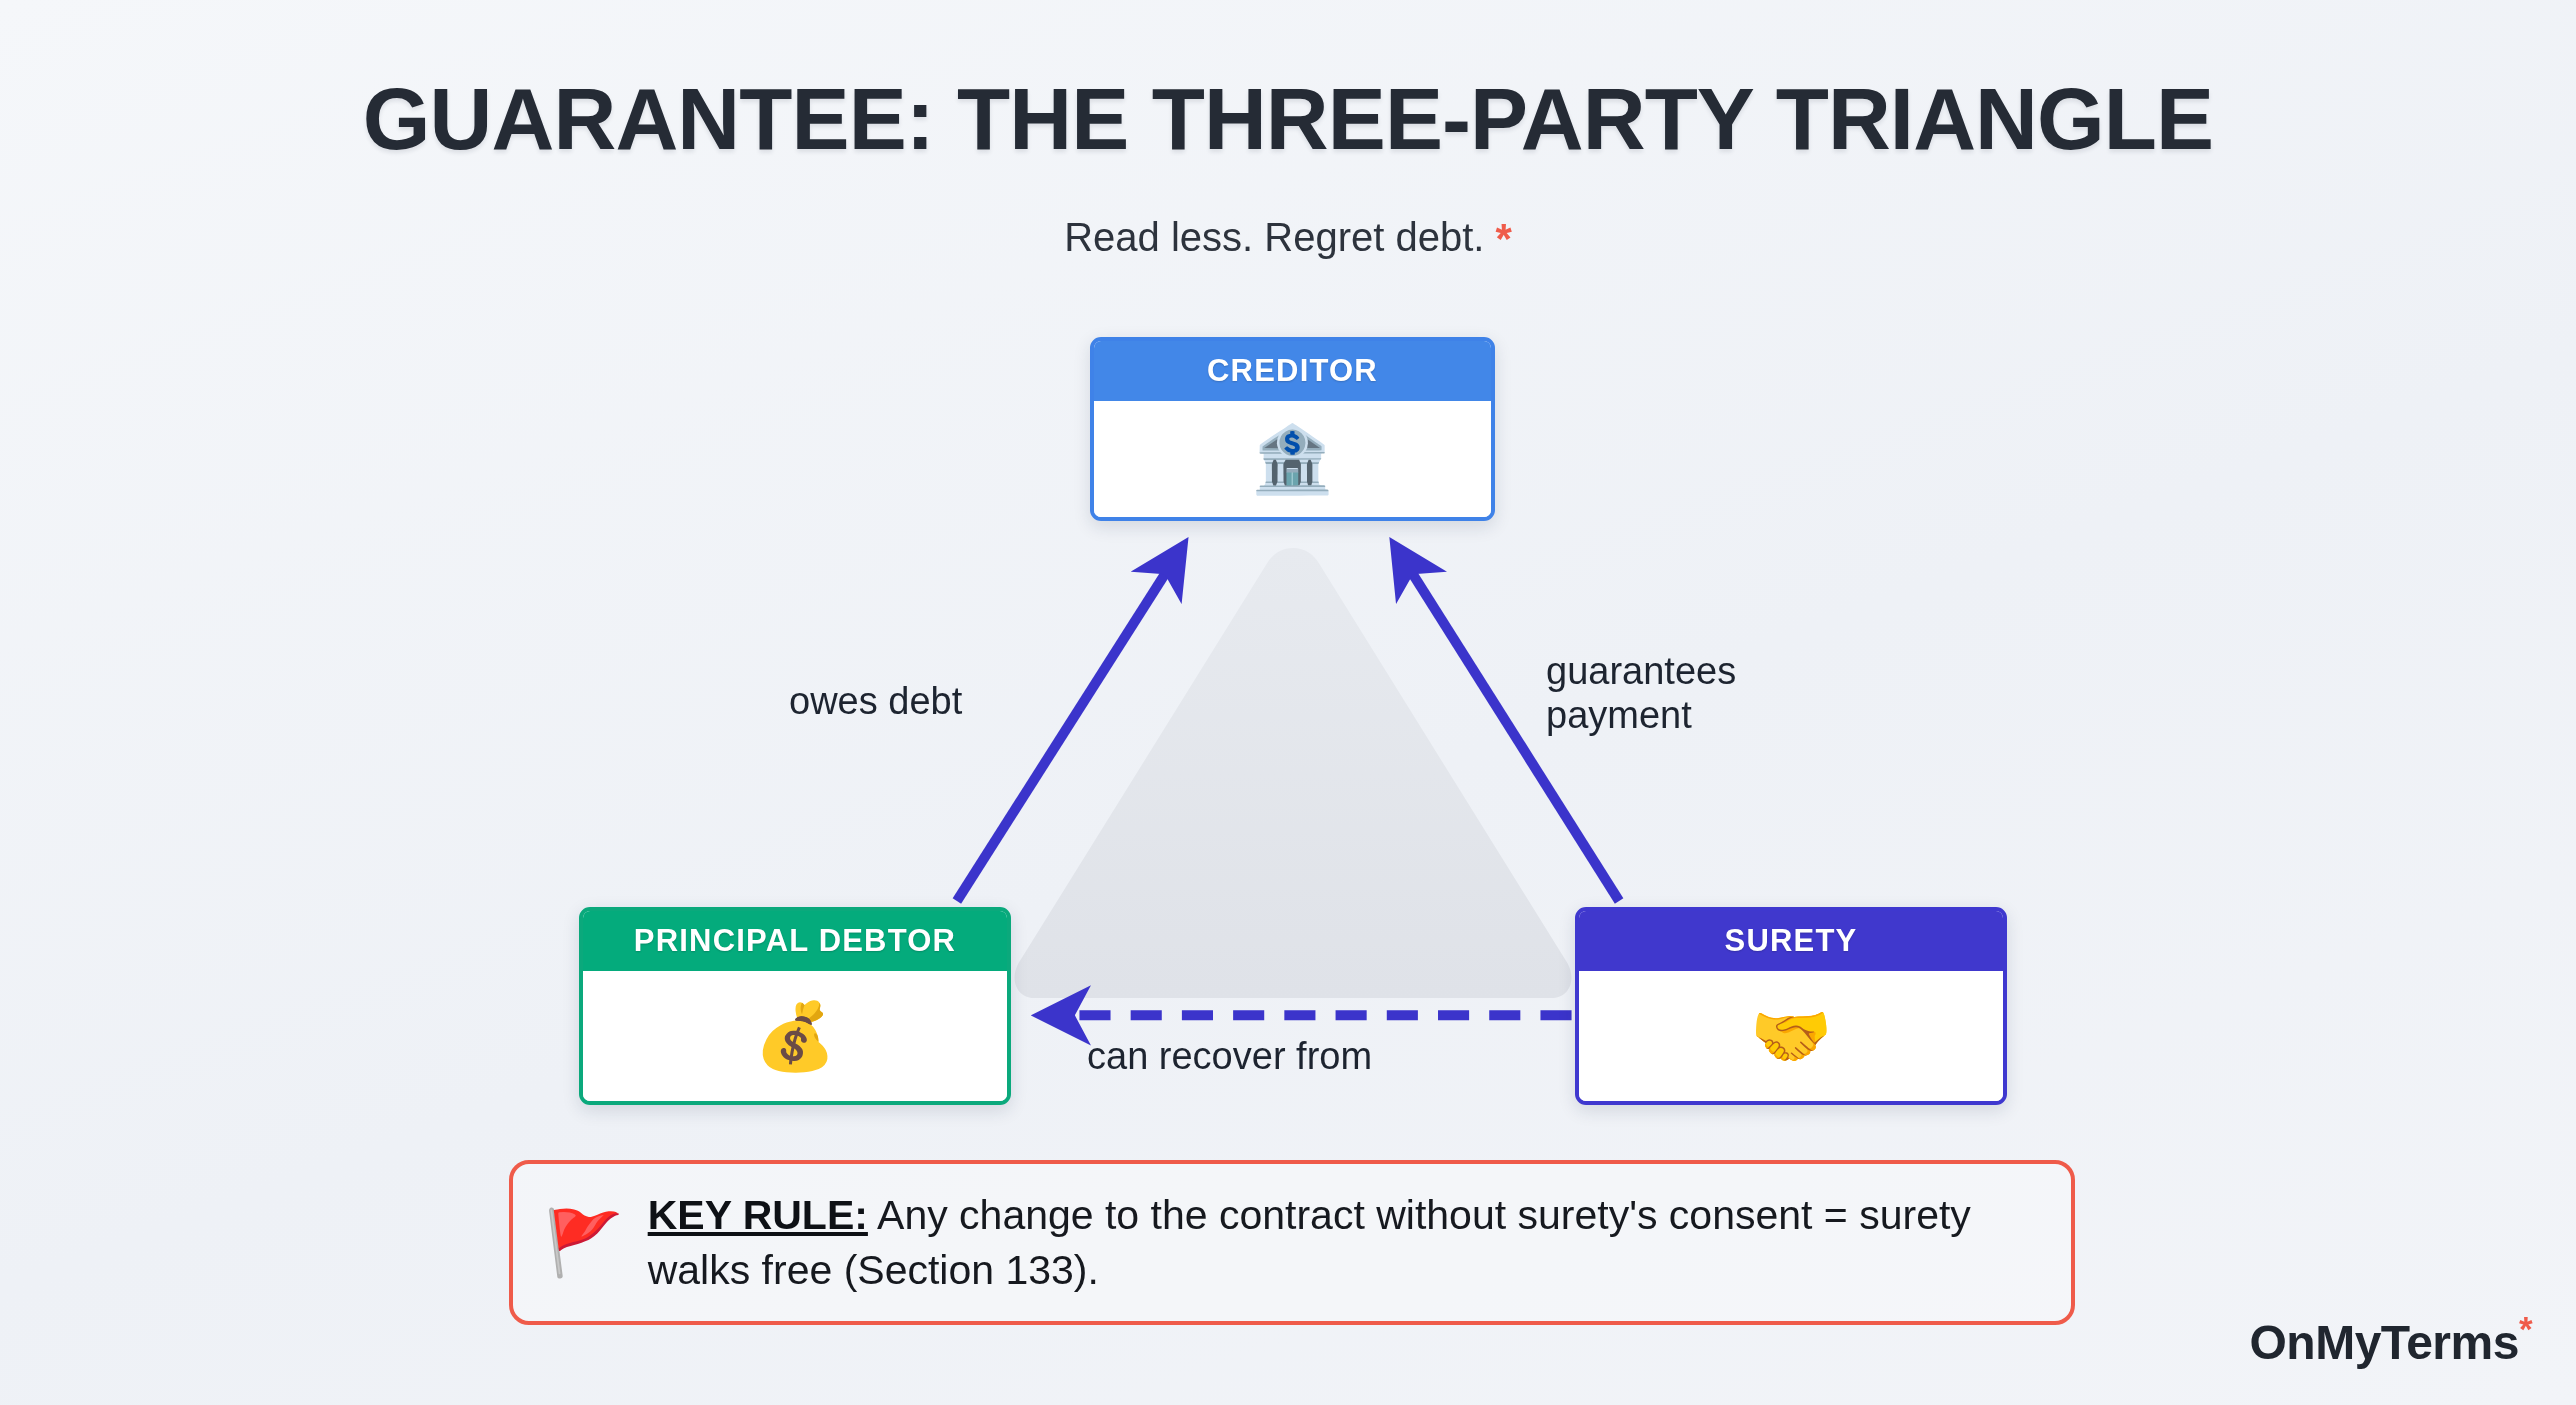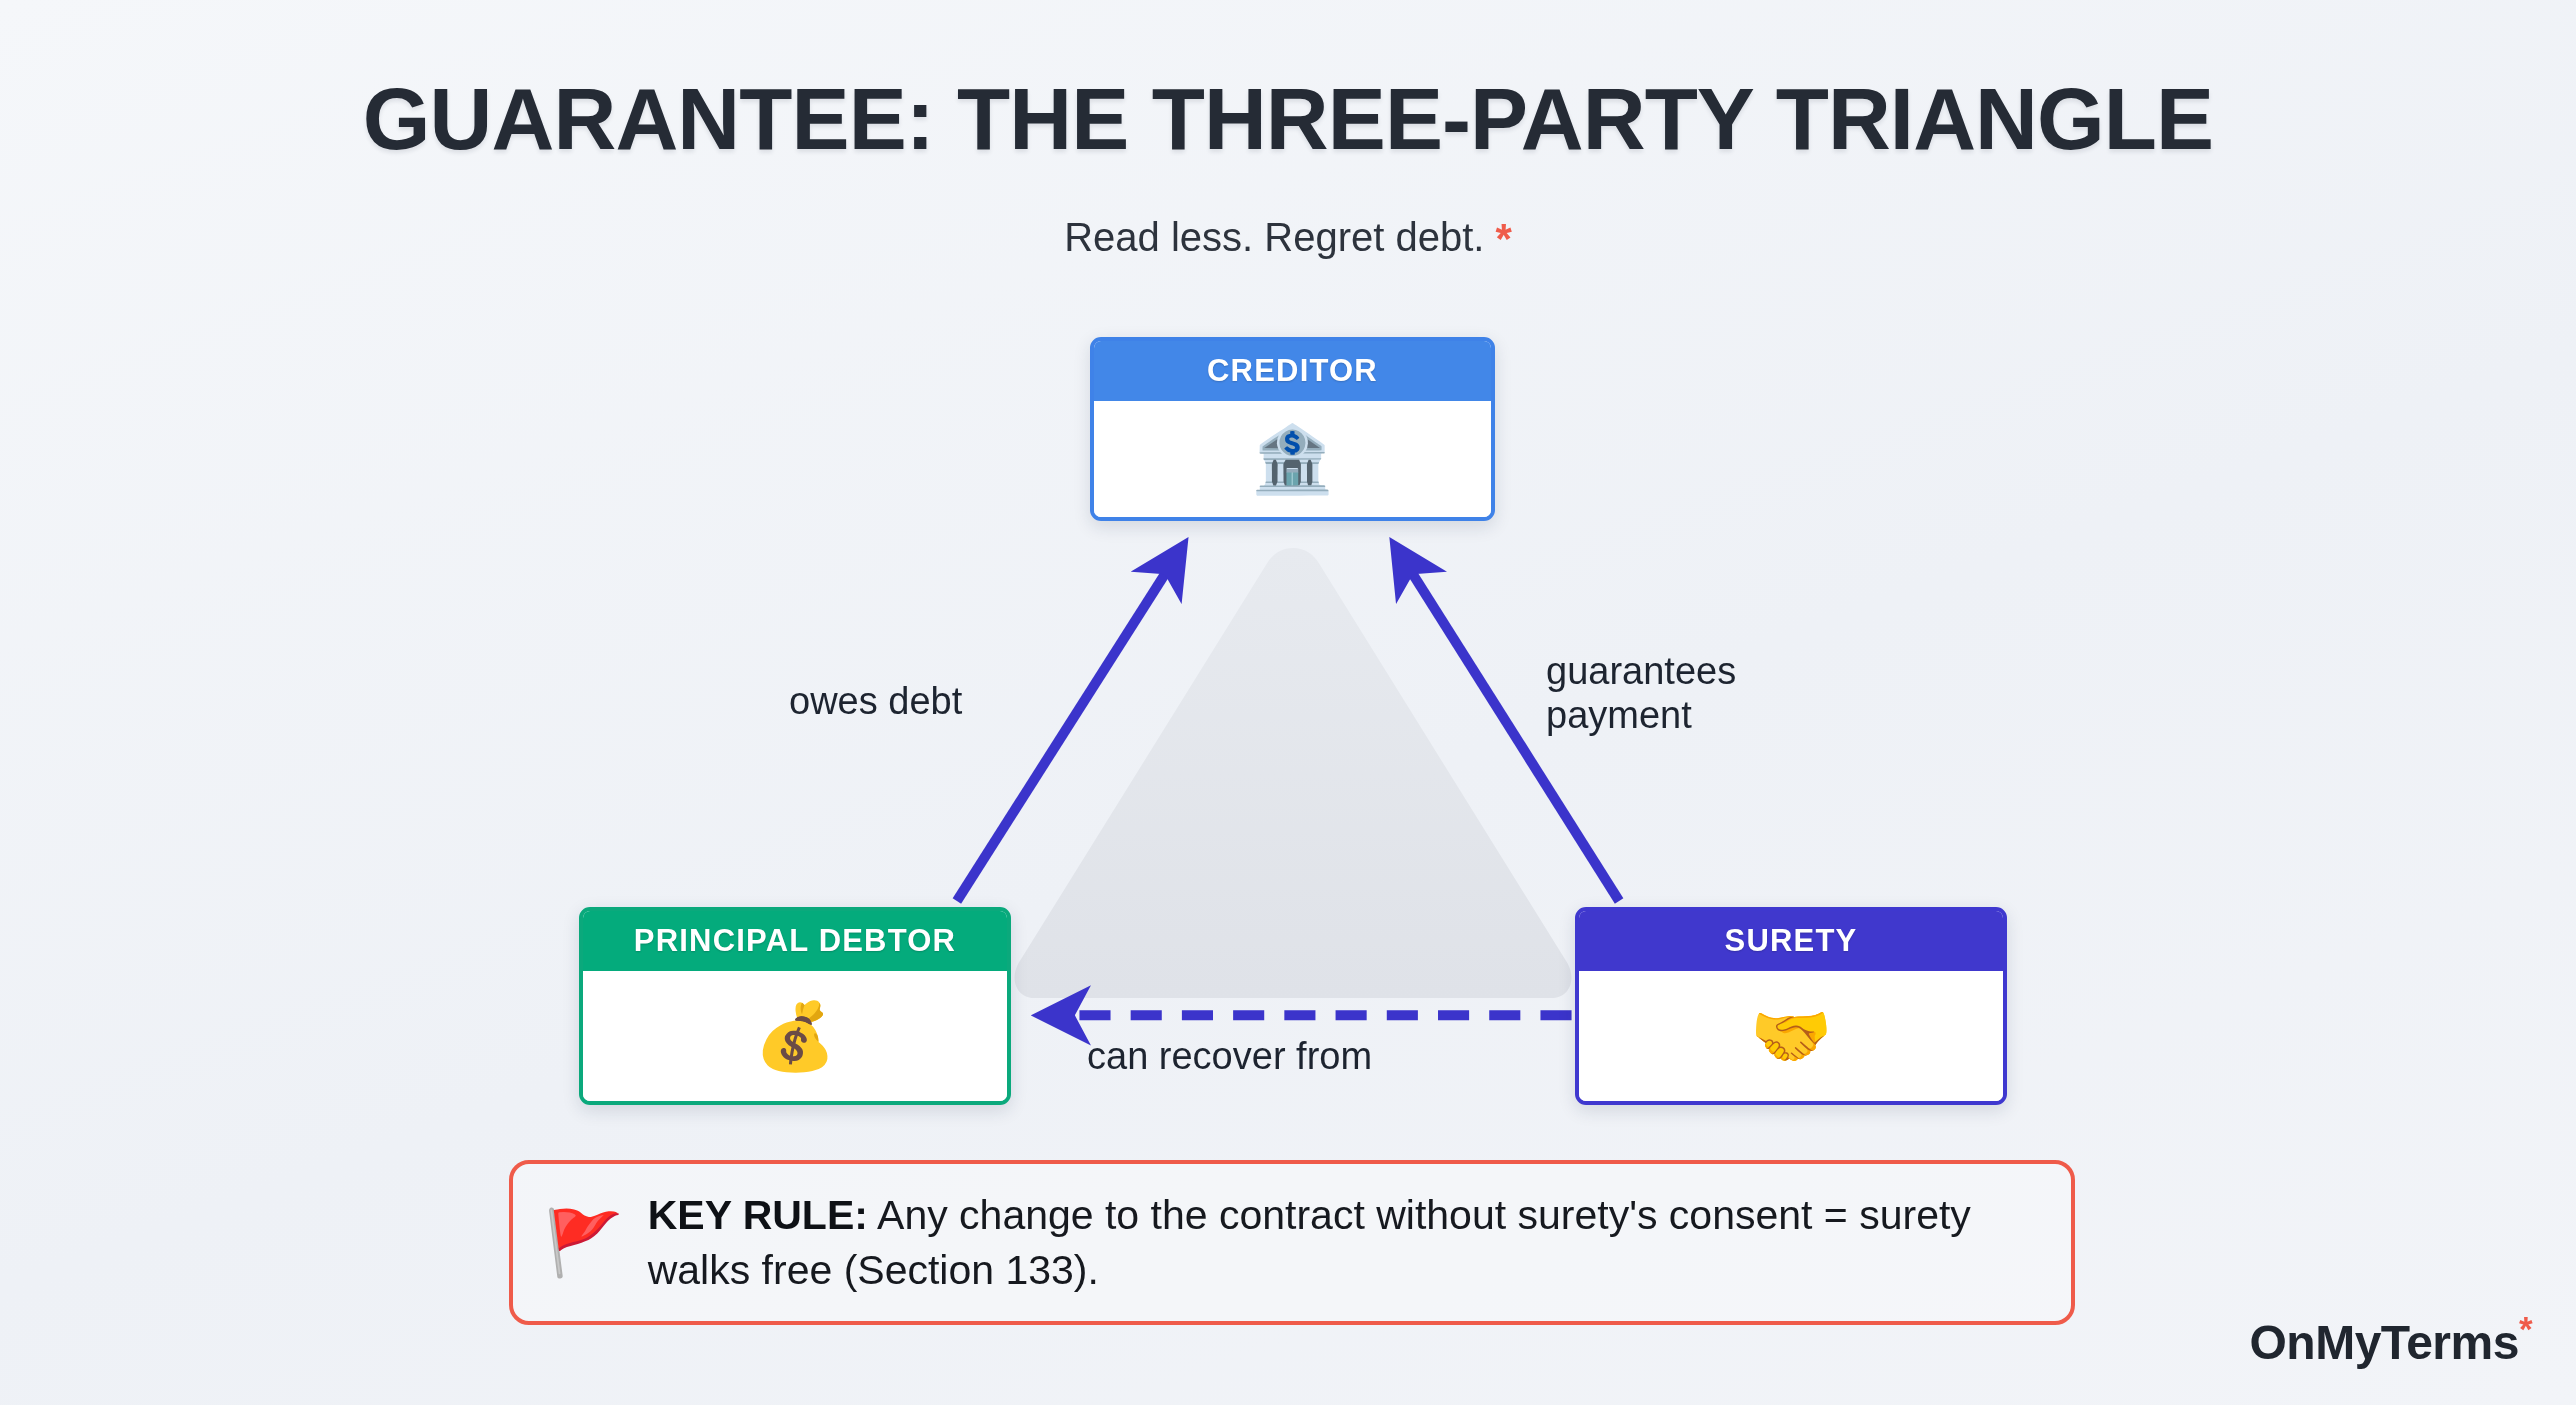--- a/index.html
+++ b/index.html
@@ -167,20 +167,21 @@
   }
   #key-rule-text {
     font-size: 41px;
     line-height: 1.33;
     color: #16191f;
     font-weight: 400;
   }
   #key-rule-label {
     font-weight: 700;
     color: #0e1116;
+    text-decoration: underline;
   }
 
   
   #brand {
     position: absolute;
     right: 44px;
     bottom: 35px;
     font-size: 48px;
     font-weight: 700;
     color: #20262f;

